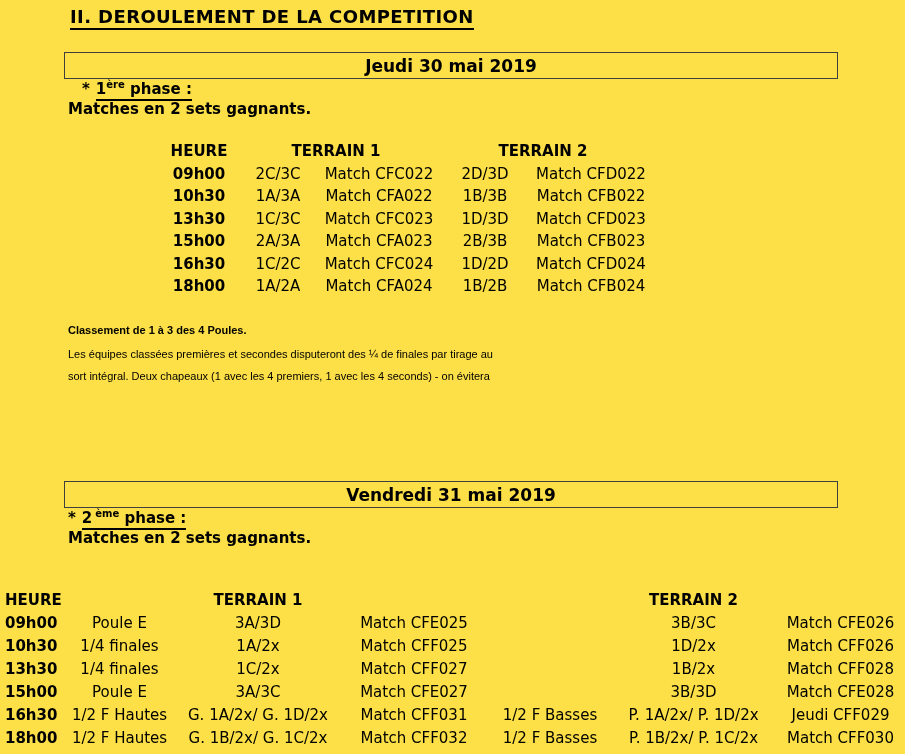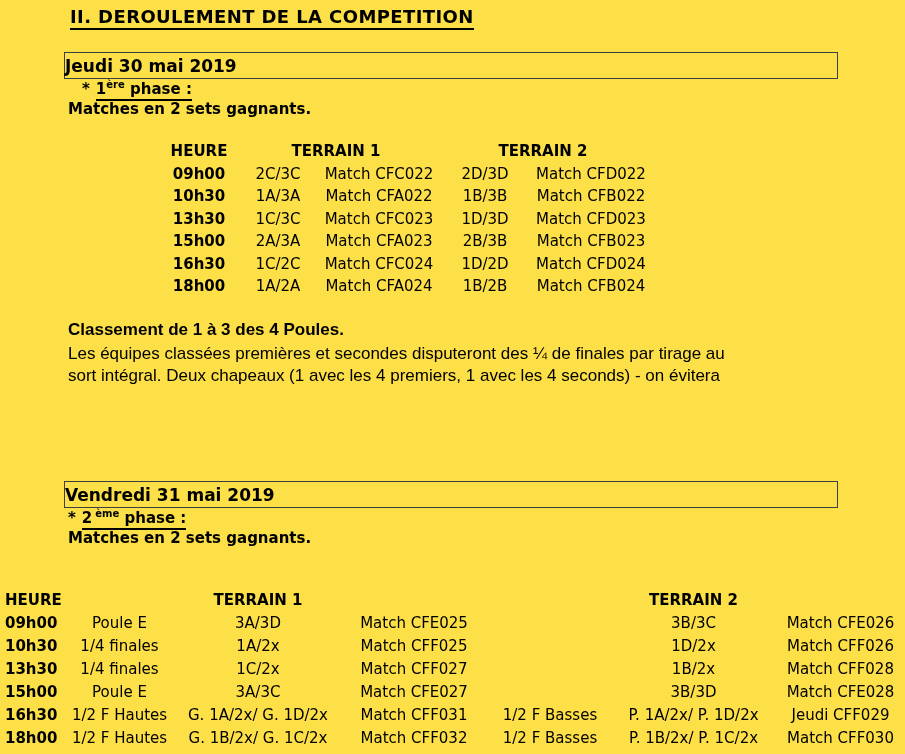--- a/index.html
+++ b/index.html
@@ -15,21 +15,21 @@
     left:70px; top:6px;
     font-size:18px; font-weight:bold; letter-spacing:0.4px;
     border-bottom:2px solid #000; padding-bottom:1px;
     white-space:nowrap;
   }
 
   
   .datebox {
     left:64px; width:772px; height:25px;
     border:1px solid #3f3f3f;
-    font-weight:bold; font-size:17px; line-height:26px;
+    text-align:center; font-weight:bold; font-size:17px; line-height:26px;
     white-space:nowrap;
   }
   #box1 { top:52px; }
   #box2 { top:481px; }
 
   
   .phase { font-weight:bold; font-size:15px; white-space:nowrap; }
   #phase1 { left:70px; top:79px;margin-left:12px; }
   #phase2 { left:68px; top:508px; }
   .phase .star { margin-right:6px; }
@@ -50,21 +50,21 @@
   #table1 td { height:22.5px; }
 
   #table2 { left:0; top:588px; width:905px; table-layout:fixed; }
   #table2 td { height:23px; }
   #table2 td.time, #table2 td.hleft { text-align:left; padding-left:5px; }
 
   
   #notes {
     left:68px; top:319px; width:760px;
     font-family:"Liberation Sans", sans-serif;
-    font-size:17px; line-height:22px;
+    font-size:11px; line-height:22px;
   }
   #notes .bold-line { font-weight:bold; }
   #notes .para2 { margin-top:2px; }
 </style>
 </head>
 <body>
 
 <div class="page">
 
   <div id="title" class="abs">II. DEROULEMENT DE LA COMPETITION</div>

